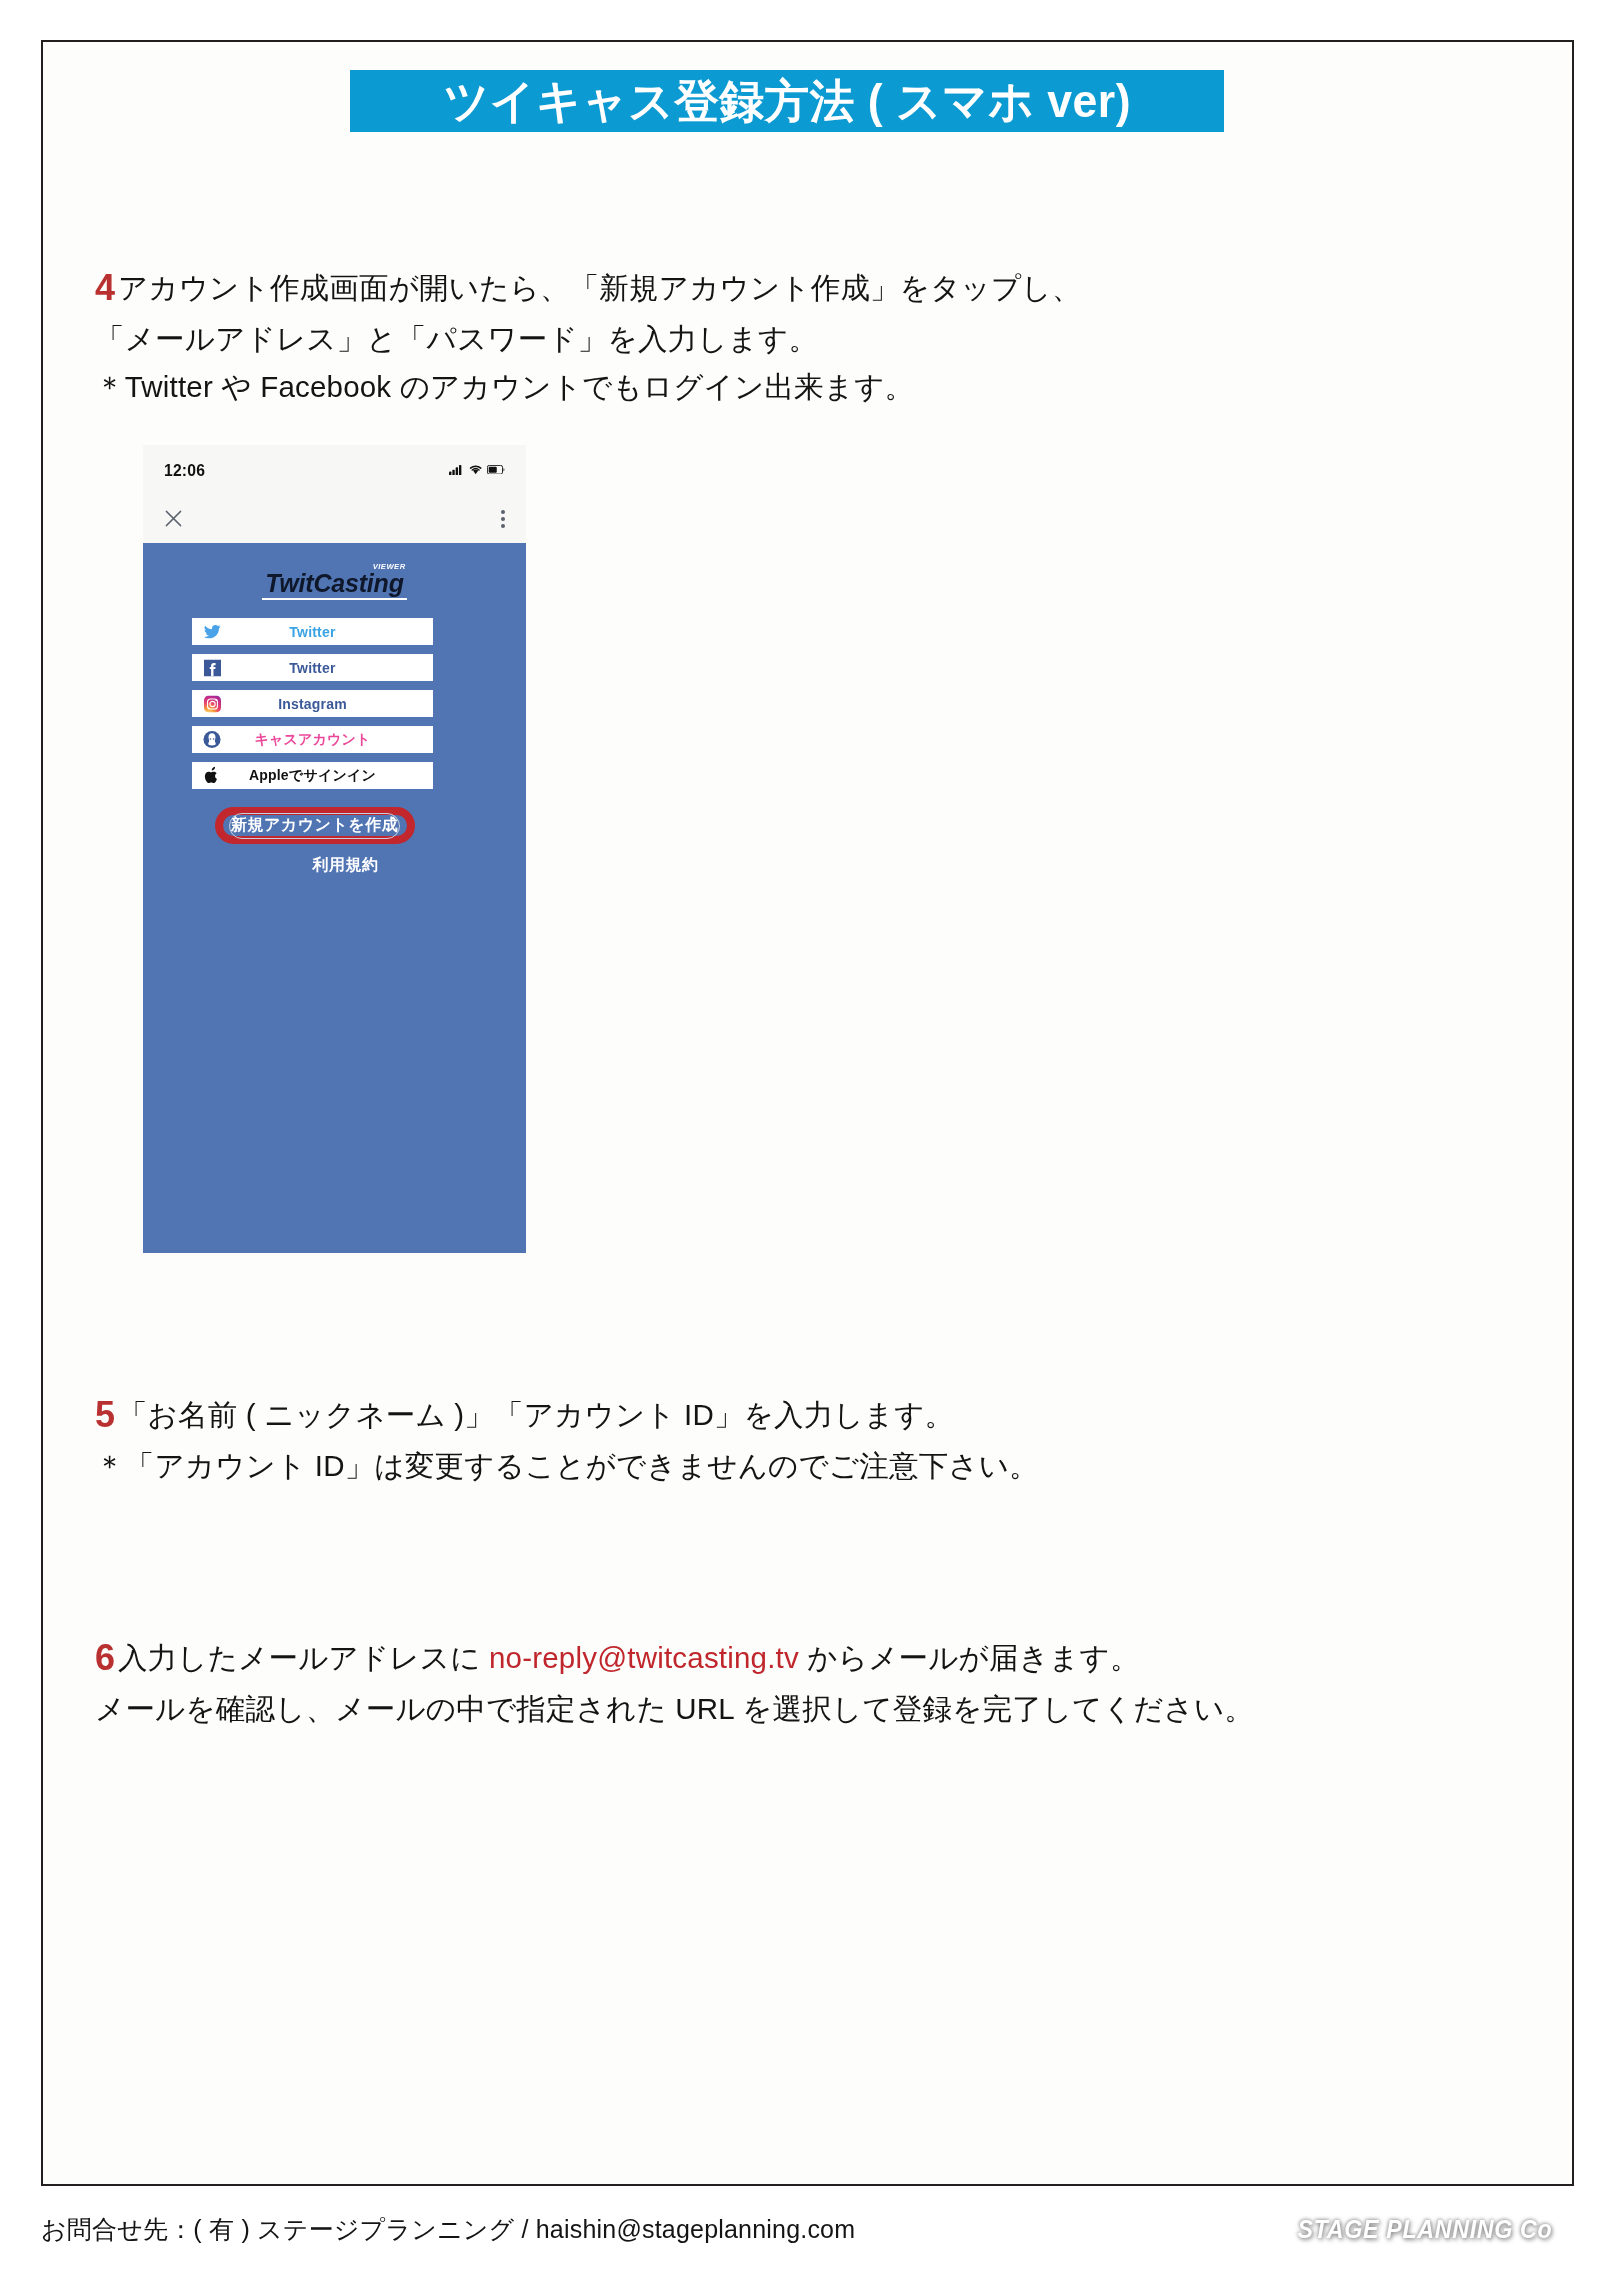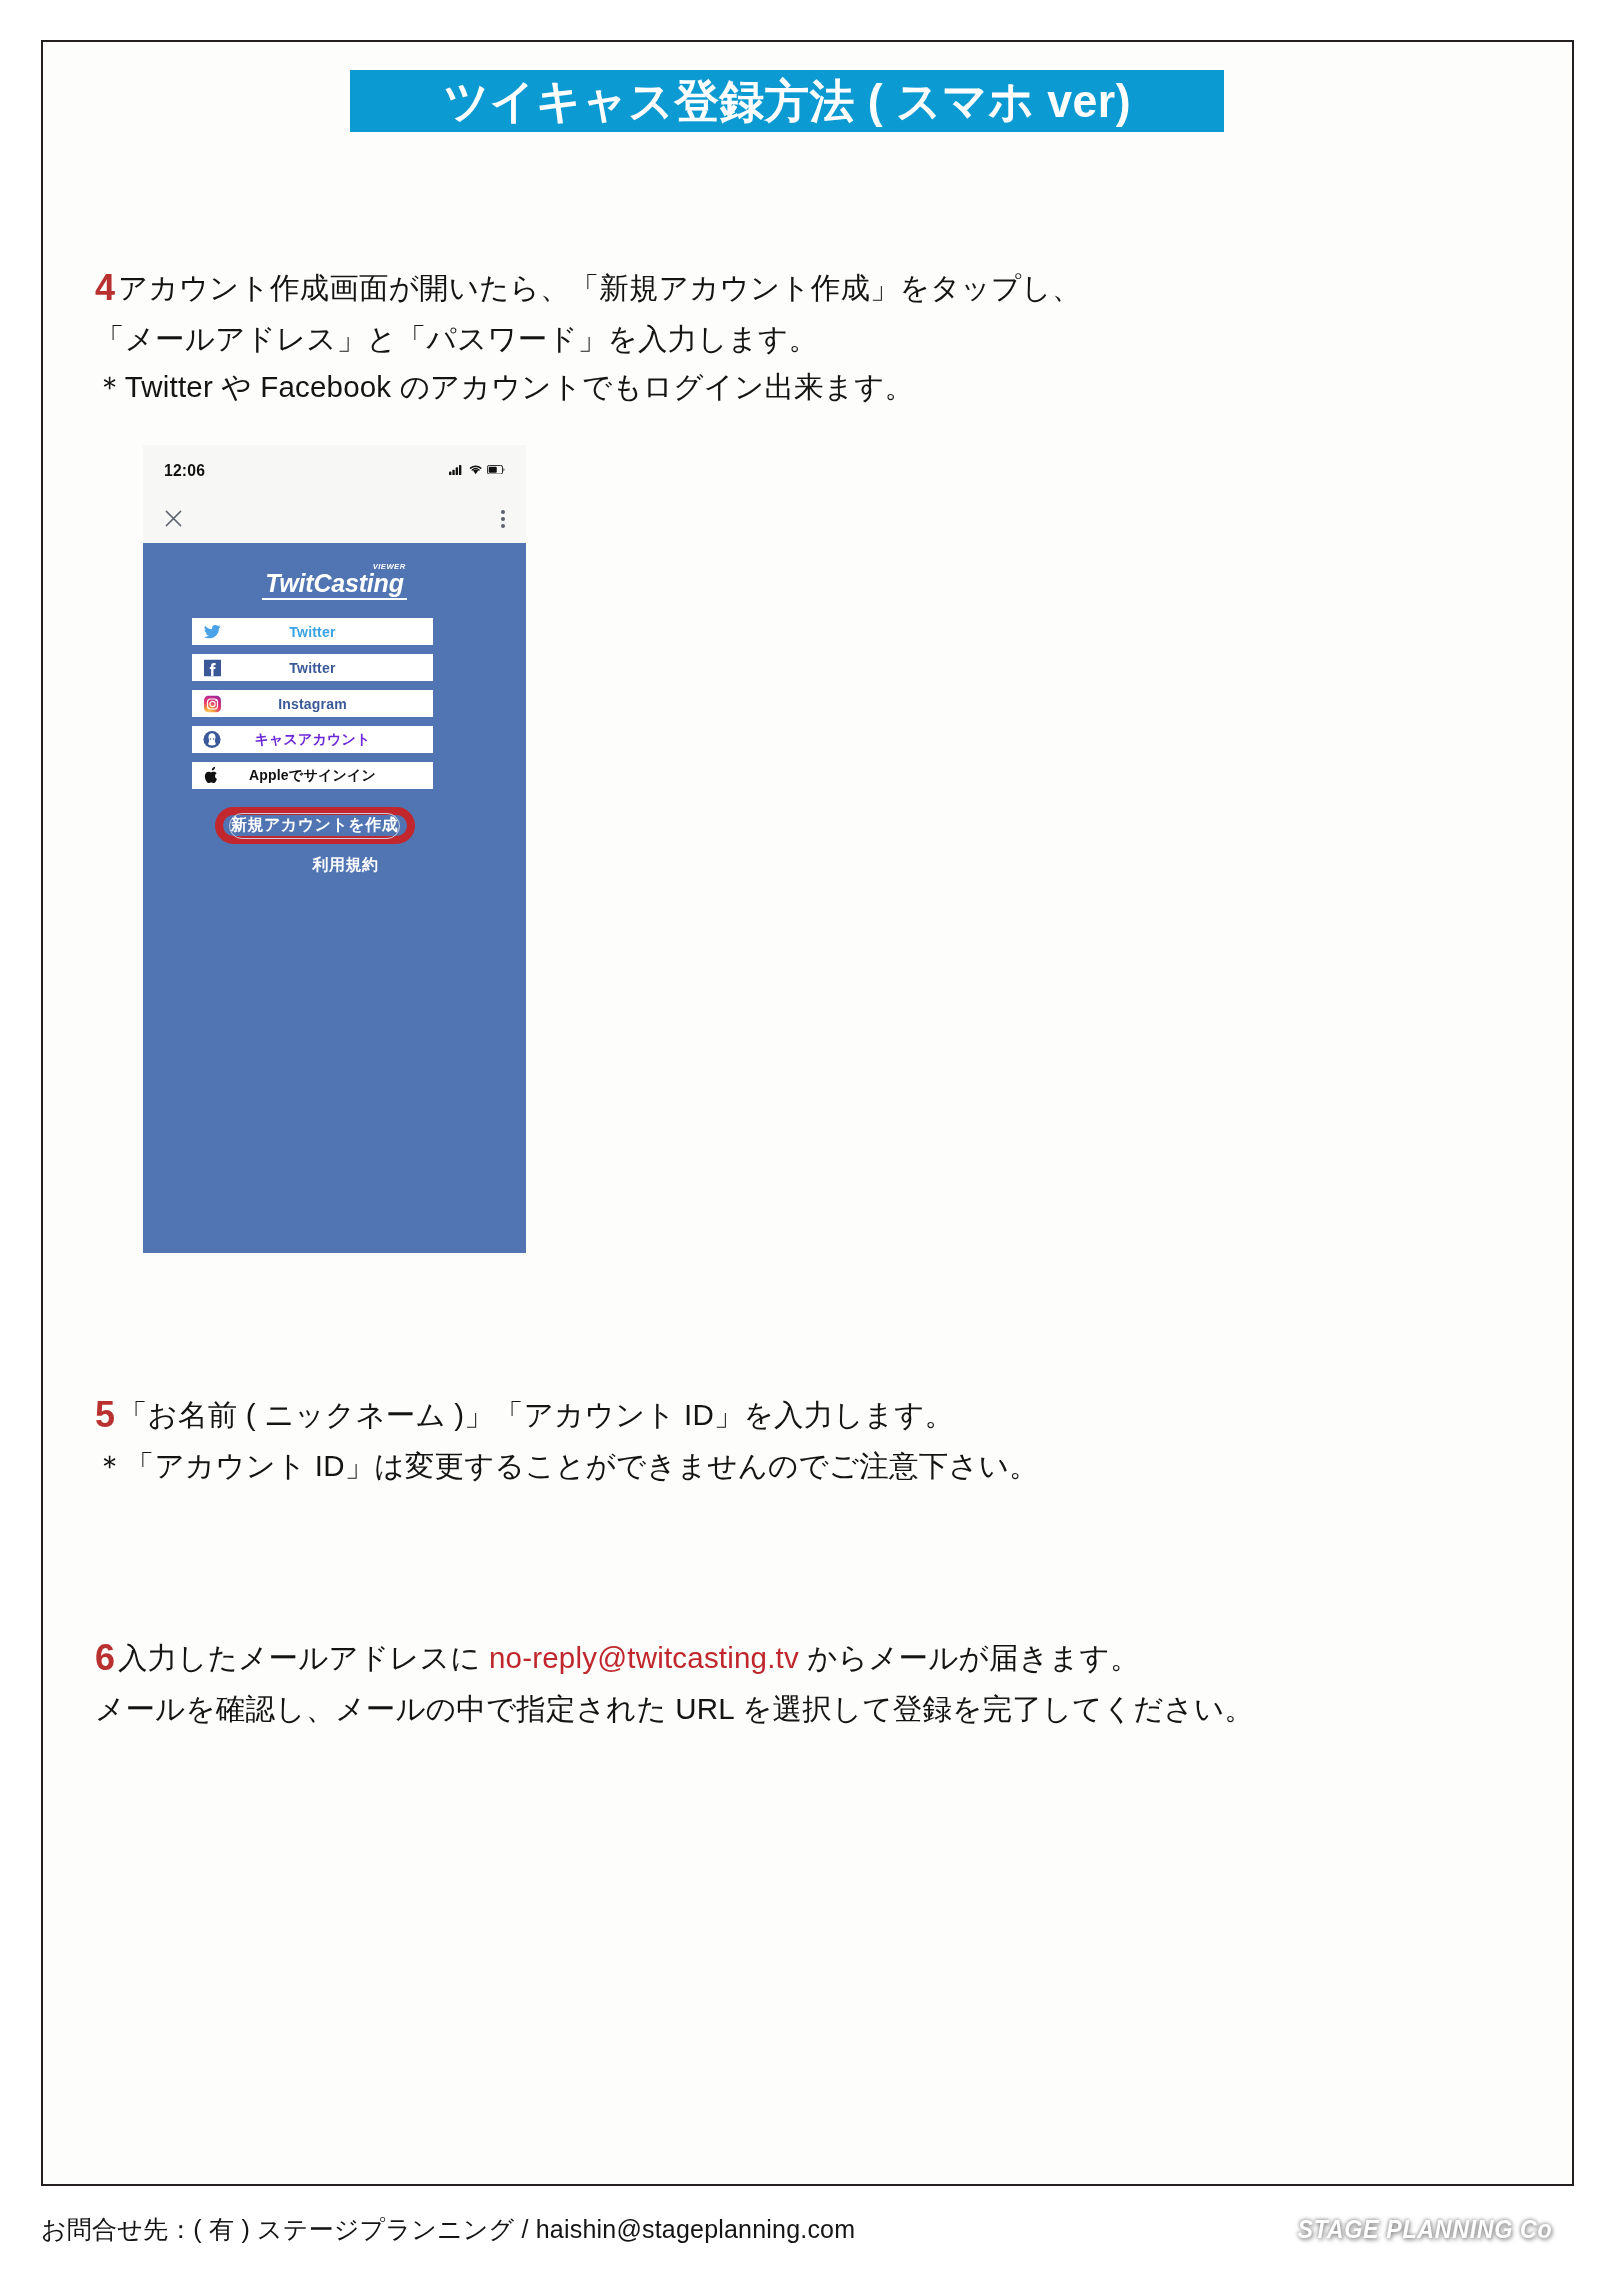--- a/index.html
+++ b/index.html
@@ -165,21 +165,21 @@
   .app-logo .logo-wrap {
     display: inline-block;
     position: relative;
     border-bottom: 2.4px solid #ffffff;
     padding: 0 2.9px 1.9px 2.9px;
   }
   .app-logo .logo-main {
     font-size: 25px;
     font-weight: 700;
     font-style: italic;
-    color: #ffffff;
+    color: #0f172a;
     letter-spacing: -0.2px;
     line-height: 1;
     display: inline-block;
   }
   .app-logo .logo-sup {
     position: absolute;
     right: 1px;
     top: -9.5px;
     font-size: 7.6px;
     font-weight: 700;
@@ -217,21 +217,21 @@
   .login-btn .btn-label {
     width: 100%;
     text-align: center;
     font-size: 14px;
     font-weight: 700;
     letter-spacing: 0.2px;
   }
   .lbl-twitter { color: #3aa3e3; }
   .lbl-facebook { color: #3b5998; }
   .lbl-instagram { color: #3b5998; }
-  .lbl-cas { color: #6d28d9; }
+  .lbl-cas { color: #ec4899; }
   .lbl-apple { color: #111111; }
 
   
   .create-wrap {
     position: absolute;
     left: 49px;
     top: 264px;
     width: 241px;
     height: 38px;
   }

